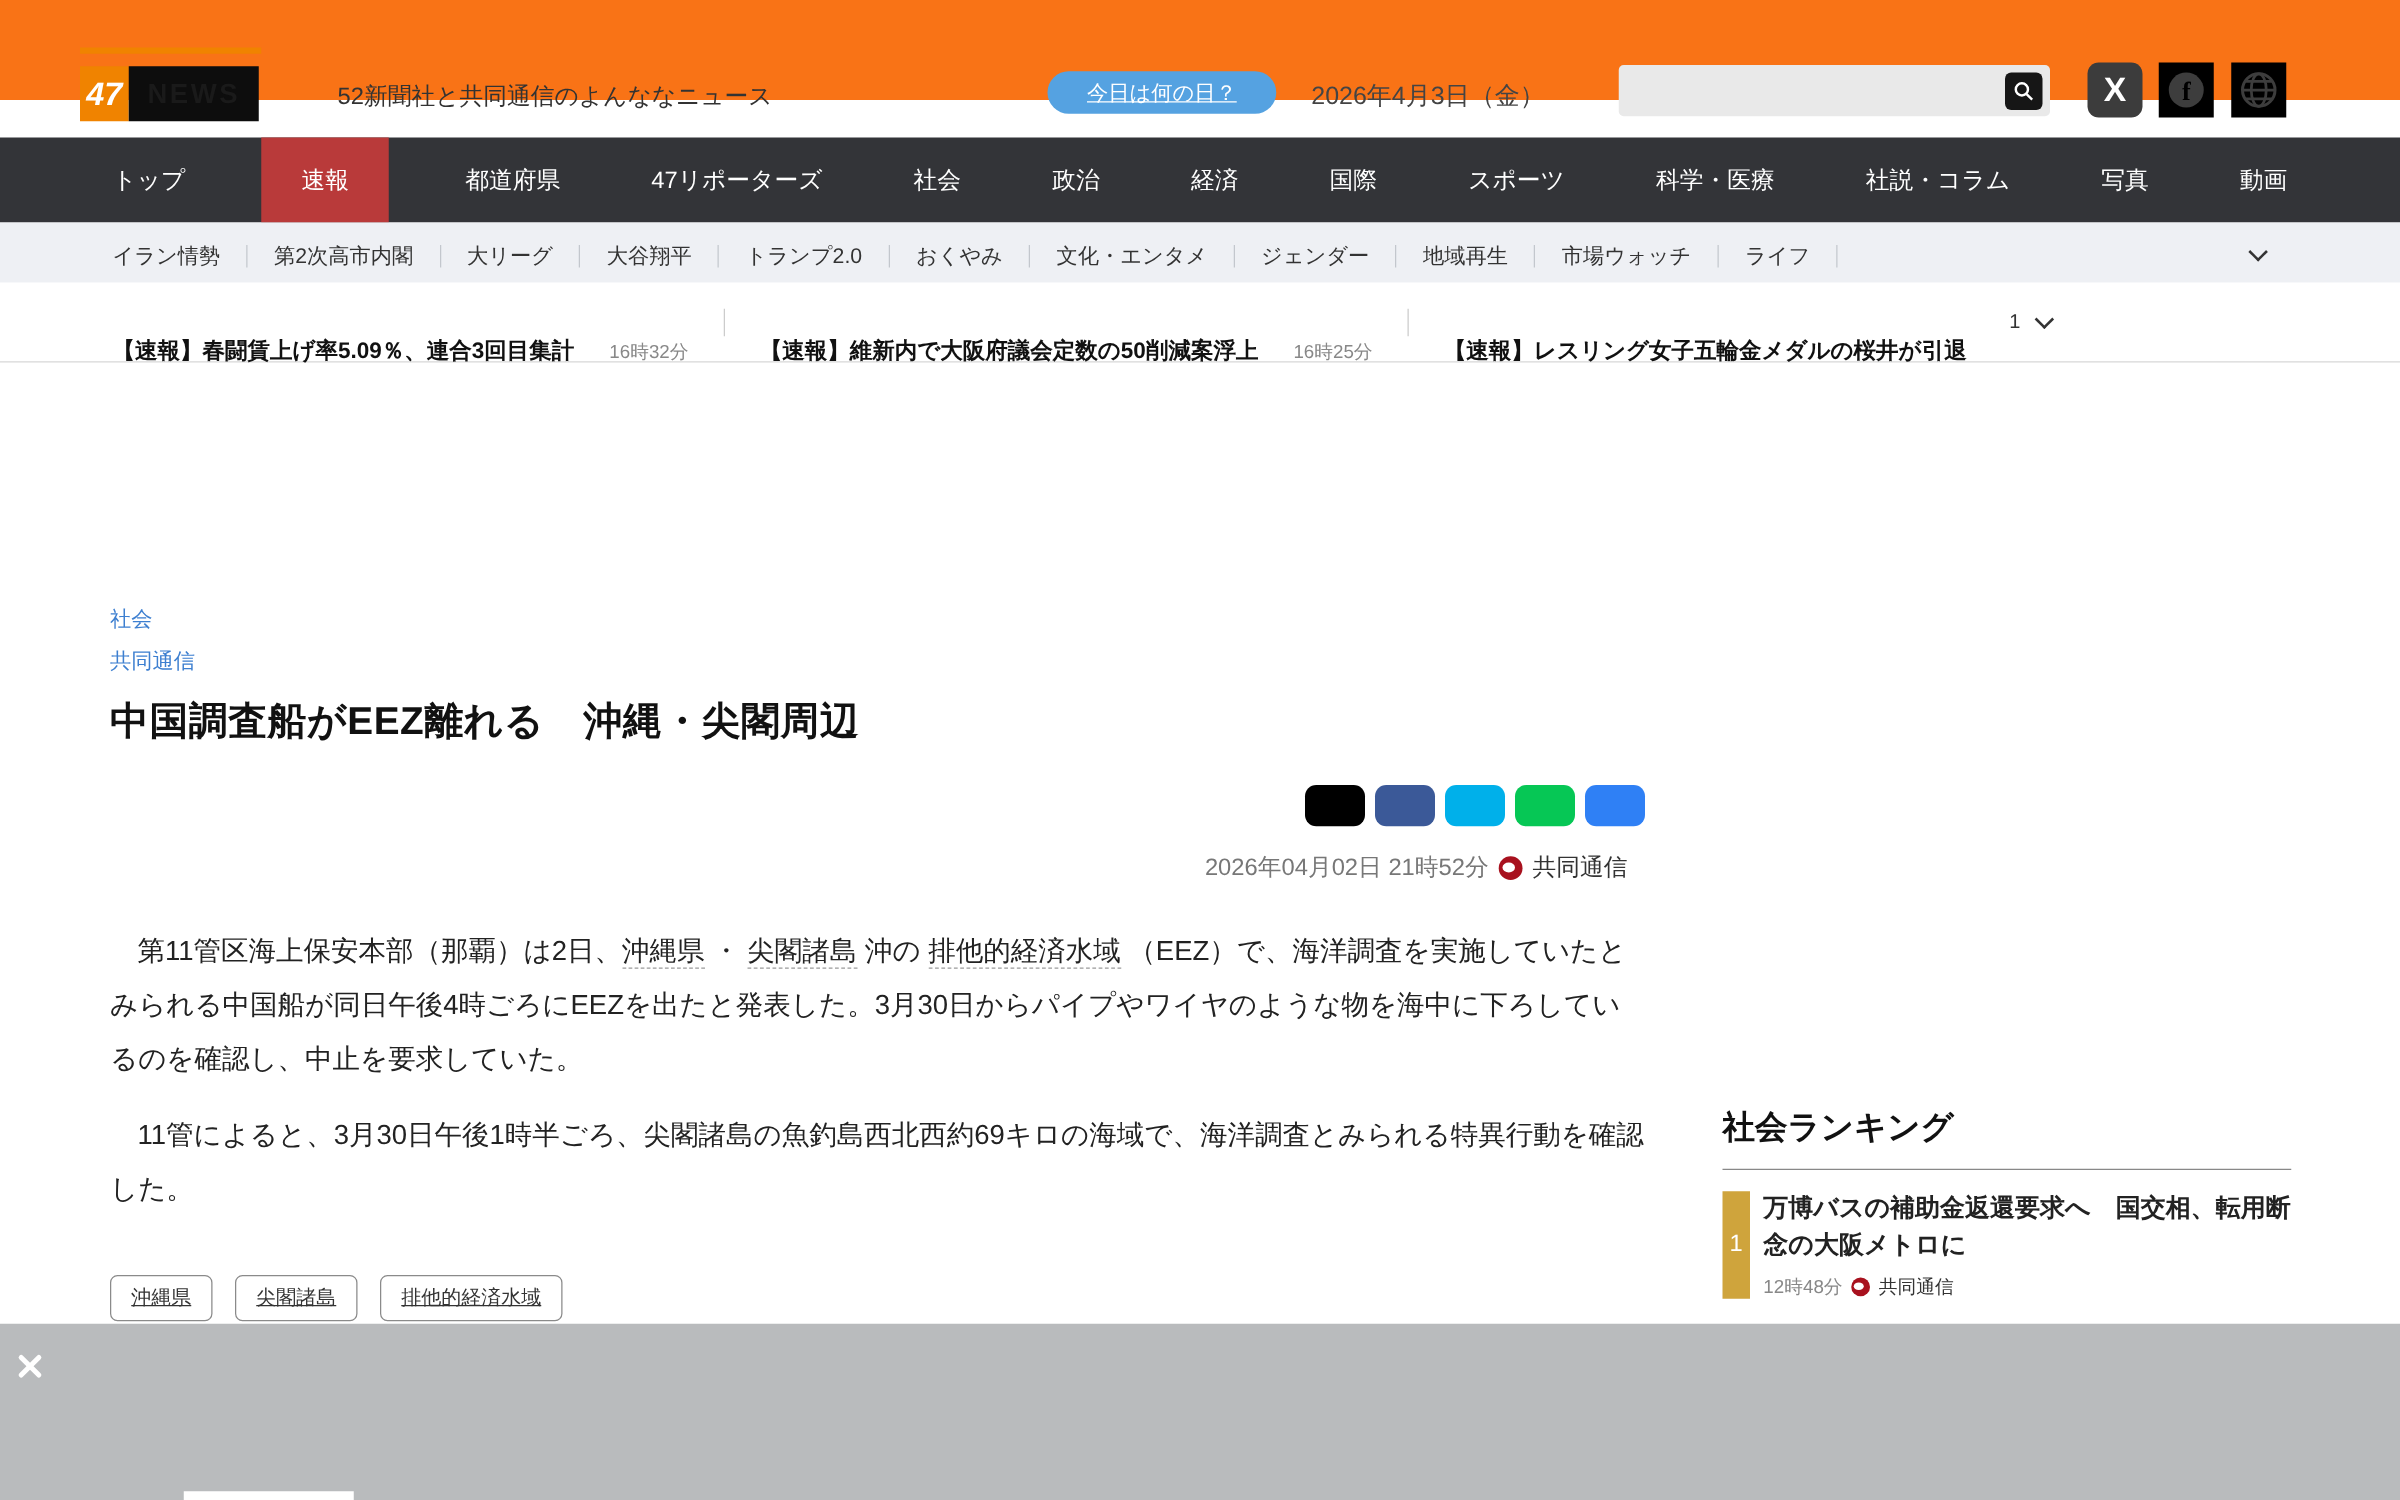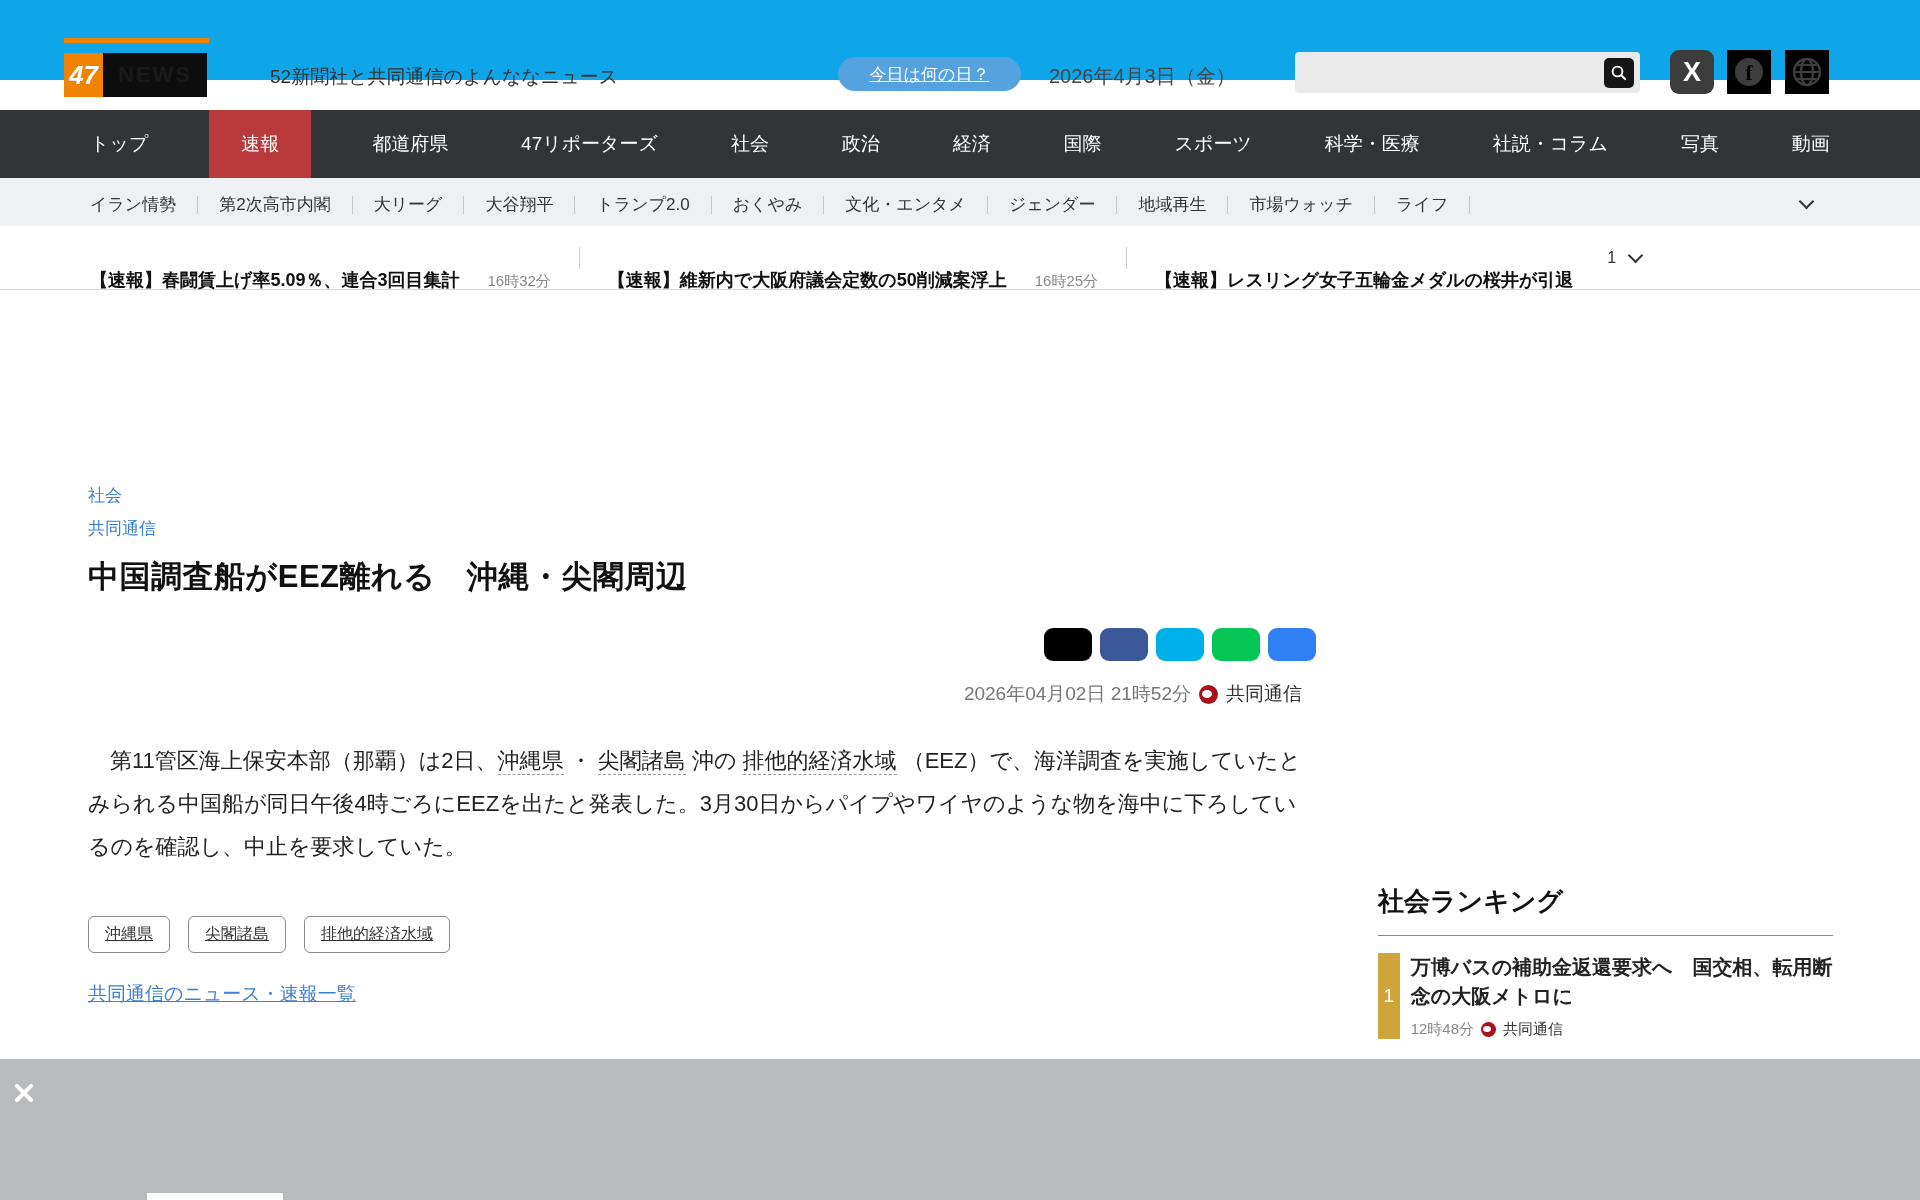--- a/index.html
+++ b/index.html
@@ -4,21 +4,21 @@
 <style>
   * { margin:0; padding:0; box-sizing:border-box; }
   html,body { width:1920px; height:1200px; }
   body {
     position:relative; overflow:hidden; background:#fff;
     font-family:"Liberation Sans","DejaVu Sans",sans-serif; color:#222;
   }
   a { text-decoration:none; cursor:pointer; }
 
   
-  .site-header { position:absolute; inset:0 0 auto 0; height:80px; background:#0ea5e9; }
+  .site-header { position:absolute; inset:0 0 auto 0; height:80px; background:#f97316; }
   .logo-block { position:absolute; left:64px; top:38px; cursor:pointer; }
   .logo-topline { width:145px; height:5px; background:#f08300; }
   .logo-row { display:flex; width:143px; height:44px; margin-top:10px; }
   .logo-47 { width:39px; background:#f08300; color:#fff; font-weight:bold; font-style:italic;
              font-size:26px; display:flex; align-items:center; justify-content:center; }
   .logo-news { flex:1; background:#0d0d0d; color:#1a1a1a; font-weight:bold; font-size:22px;
                letter-spacing:2px; display:flex; align-items:center; justify-content:center; }
   .tagline { position:absolute; left:270px; top:64px; font-size:19px; color:#333; }
   .today-btn { position:absolute; left:838px; top:57px; width:183px; height:34px; border:none;
                background:#55a2e1; border-radius:17px; color:#fff; font-size:17px;
@@ -225,20 +225,21 @@
   </div>
 
   <div class="date-row">
     <span>2026年04月02日 21時52分</span>
     <span class="kyodo-logo"></span>
     <span class="kyodo-name">共同通信</span>
   </div>
 
   <p class="body-p"><span>　第11管区海上保安本部（那覇）は2日、</span><a class="inline-link">沖縄県</a><span> ・ </span><a class="inline-link">尖閣諸島</a><span> 沖の </span><a class="inline-link">排他的経済水域</a><span> （EEZ）で、海洋調査を実施していたとみられる中国船が同日午後4時ごろにEEZを出たと発表した。3月30日からパイプやワイヤのような物を海中に下ろしているのを確認し、中止を要求していた。</span></p>
 
+  <p class="body-p">　11管によると、3月30日午後1時半ごろ、尖閣諸島の魚釣島西北西約69キロの海域で、海洋調査とみられる特異行動を確認した。</p>
 
   <div class="tags-row">
     <a class="tag-pill">沖縄県</a>
     <a class="tag-pill">尖閣諸島</a>
     <a class="tag-pill">排他的経済水域</a>
   </div>
 
   <a class="more-link">共同通信のニュース・速報一覧</a>
 </article>
 

